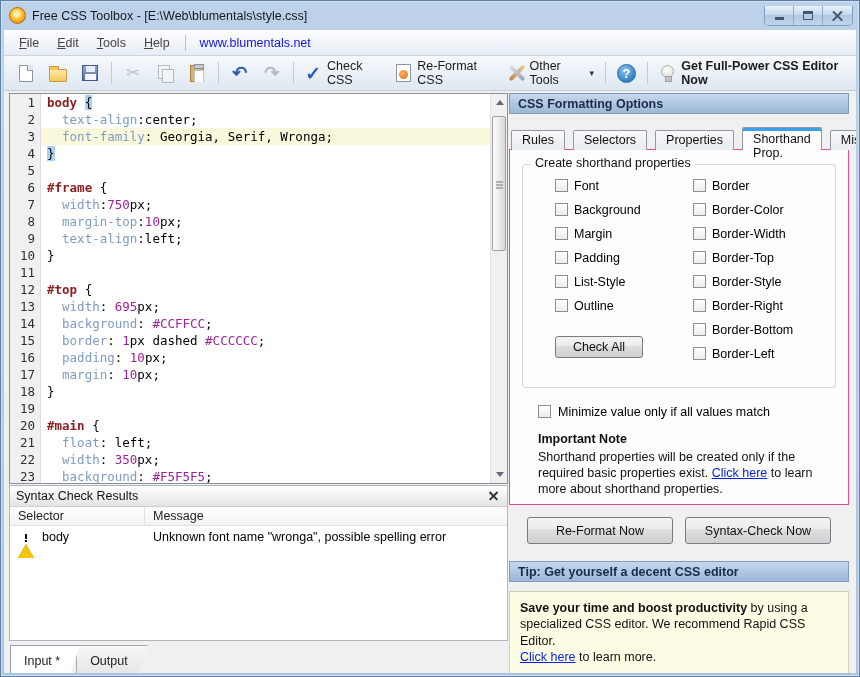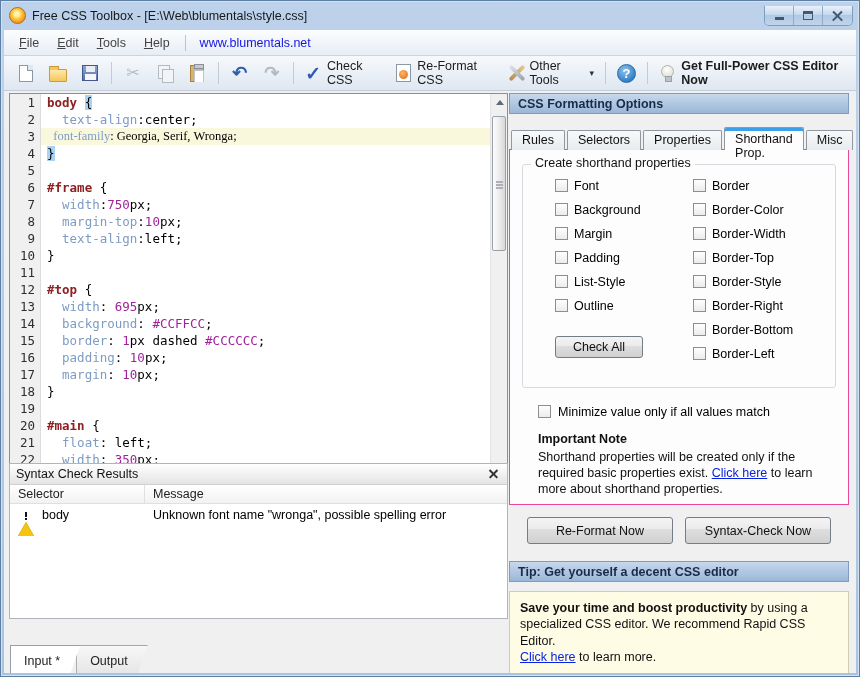--- a/index.html
+++ b/index.html
@@ -103,42 +103,42 @@
 
   
   .editor { position:absolute; left:5px; top:2px; width:499px; height:391px;
     border:1px solid #898f99; background:#fff; display:flex;
     font-family:"DejaVu Sans Mono", monospace; font-size:12.5px; overflow:hidden; }
   .gutter { width:31px; background:#f0f0f0; border-right:1px solid #dcdcdc;
     text-align:right; color:#2e2e2e; flex:none; }
   .gutter .ln { height:17px; line-height:17px; padding-right:5px; }
   .codearea { flex:1; overflow:hidden; }
   .cl { height:17px; line-height:17px; white-space:pre; padding-left:6px; }
-  .cl.cur { background:#faf8dc;font-family:Liberation Serif, serif; }
+  .cl.cur { background:#faf8dc; }
   .tk-sel { color:#8e2022; font-weight:bold; }
   .tk-prop { color:#7d9cc4; }
   .tk-num { color:#a0219c; }
   .tk-bm { background:#a8d3f4; }
   
   .vscroll { width:17px; flex:none; background:#f0f0f0; border-left:1px solid #e3e3e3;
     position:relative; }
   .sb-btn { position:absolute; left:0; width:17px; height:17px; background:#f0f0f0;
     display:flex; align-items:center; justify-content:center; }
   .sb-up { top:0; } .sb-down { bottom:0; }
   .arrow-up { width:0; height:0; border-left:4px solid transparent; border-right:4px solid transparent;
     border-bottom:5px solid #5f6a76; }
   .arrow-down { width:0; height:0; border-left:4px solid transparent; border-right:4px solid transparent;
     border-top:5px solid #5f6a76; }
   .sb-thumb { position:absolute; left:1px; top:22px; width:14px; height:135px;
     background:linear-gradient(90deg,#fdfdfd,#e9e9e9 60%,#d7d7d7); border:1px solid #9aa0a8; border-radius:2px; }
   .sb-grip { position:absolute; left:3px; top:64px; width:7px; height:1.5px; background:#aeb2b8;
     box-shadow:0 3px 0 #aeb2b8, 0 6px 0 #aeb2b8; }
 
   
-  .results { position:absolute; left:5px; top:372px; width:499px; height:156px;
+  .results { position:absolute; left:5px; top:394px; width:499px; height:156px;
     border:1px solid #b0b5bd; background:#fff; font-size:12.5px; }
   .res-header { height:21px; background:linear-gradient(#ffffff,#e4e4e4);
     border-bottom:1px solid #d0d0d0; display:flex; align-items:center; padding:0 6px; color:#111; }
   .res-close { margin-left:auto; width:15px; height:15px; position:relative; cursor:pointer; }
   .res-close::before,.res-close::after { content:""; position:absolute; left:2px; top:6.5px;
     width:11px; height:1.8px; background:#333; }
   .res-close::before { transform:rotate(45deg); }
   .res-close::after { transform:rotate(-45deg); }
   .res-cols { height:19px; display:flex; background:linear-gradient(#ffffff,#f2f2f2);
     border-bottom:1px solid #e0e0e0; color:#222; }
@@ -163,21 +163,21 @@
     background:linear-gradient(#6aabe4,#2e75c0); border-radius:1px; }
   .btab.inactive { background:linear-gradient(#f8f8f8,#dcdcdc); box-shadow:inset 0 1px 0 #a6a6a6, inset 1px 0 0 #a6a6a6; margin-left:-4px; z-index:1; }
 
   
   .right-panel { position:absolute; left:505px; top:2px; width:340px; bottom:4px; font-size:12.5px; }
   .hdr-bar { height:21px; background:linear-gradient(#c6d8ec,#9bb7d7);
     border:1px solid #7f9cbf; display:flex; align-items:center; padding:0 8px;
     font-weight:bold; color:#1a2b4a; }
   .opt-tabs { display:flex; align-items:flex-end; margin:13px 0 0 2px; height:23px; position:relative; z-index:2; }
   .otab { border:1px solid #8f98a3; border-bottom:none; background:linear-gradient(#f7f9fa,#e8ebee);
-    padding:2px 10px 3px 10px; margin-right:2px; border-radius:2px 2px 0 0; height:20px; cursor:pointer; color:#111; }
+    padding:2px 10px 3px 10px; margin-right:8px; border-radius:2px 2px 0 0; height:20px; cursor:pointer; color:#111; }
   .otab.active { background:#fdfdfd; height:23px; padding-top:4px; box-shadow:inset 0 3px 0 #3ba0e8; font-weight:normal; }
   .opt-page { border:1px solid #ec4899; background:#fdfdfd; margin-top:-1px; height:356px; position:relative; }
   .groupbox { position:relative; margin:14px 12px 0 12px; border:1px solid #d5dae0; border-radius:3px; height:224px; }
   .gb-label { position:absolute; top:-9px; left:8px; background:#fdfdfd; padding:0 4px; color:#111; }
   .gb-cols { display:flex; padding:14px 0 0 32px; }
   .gb-col1 { width:138px; }
   .cbrow { display:flex; gap:6px; height:24px; cursor:pointer; }
   .cbox { width:13px; height:13px; border:1px solid #8e8e8e; background:linear-gradient(#fefefe,#ececec);
     flex:none; }
   .checkall { display:block; margin:13px 0 0 0; width:88px; height:22px;

